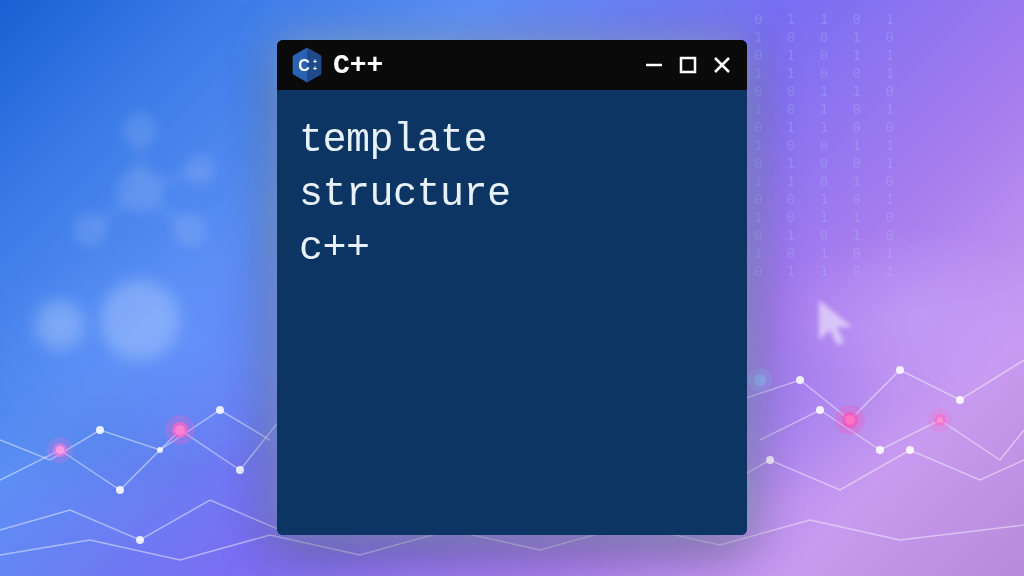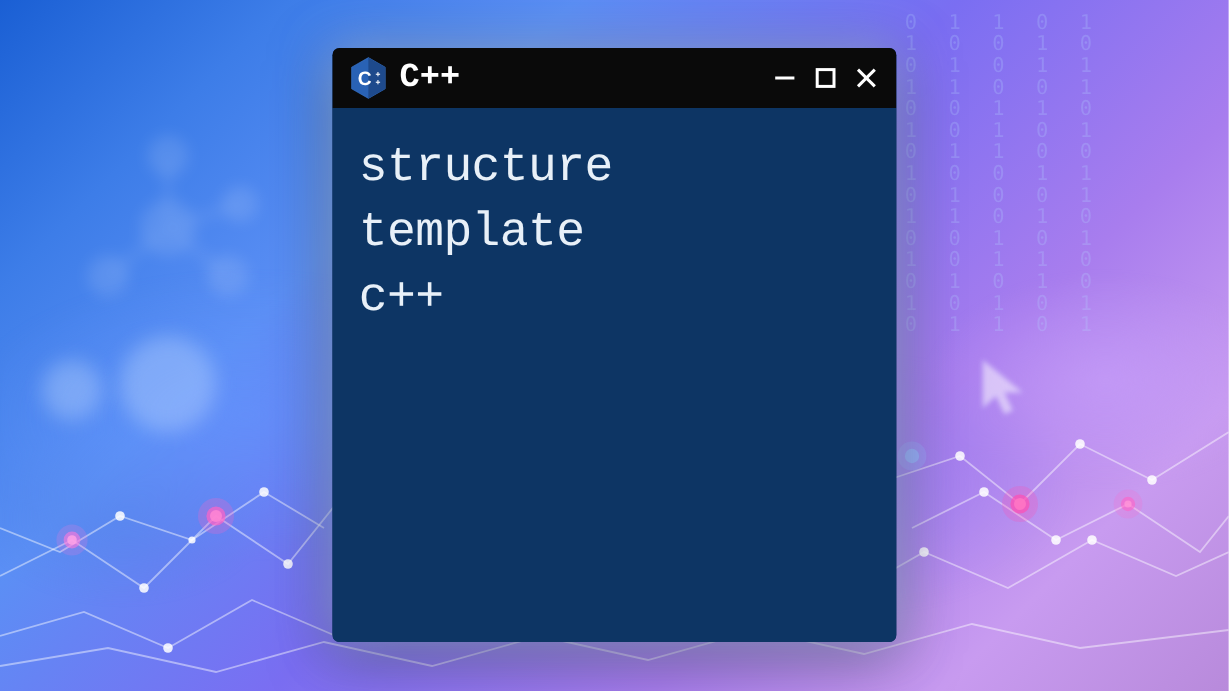--- a/index.html
+++ b/index.html
@@ -51,21 +51,21 @@
     }
     
     .bg-digits {
       position: absolute;
       top: 0;
       right: 0;
       width: 280px;
       height: 300px;
       color: rgba(180, 210, 255, 0.25);
       font-family: monospace;
-      font-size: 17px;
+      font-size: 14px;
       line-height: 18px;
       letter-spacing: 8px;
       padding: 10px;
       overflow: hidden;
     }
     
     .bg-molecule {
       position: absolute;
       top: 100px;
       left: 50px;
@@ -291,17 +291,17 @@
       </div>
       <div class="win-btn">
         <svg viewBox="0 0 22 22">
             <line x1="4" y1="4" x2="18" y2="18" stroke="#fff" stroke-width="2.5"></line>
             <line x1="18" y1="4" x2="4" y2="18" stroke="#fff" stroke-width="2.5"></line>
           </svg>
       </div>
     </div>
   </div>
   <div class="terminal-body">
+    <div class="terminal-line">template</div>
     <div class="terminal-line">structure</div>
-    <div class="terminal-line">template</div>
     <div class="terminal-line">c++</div>
   </div>
 </div>
 
 </body></html>

